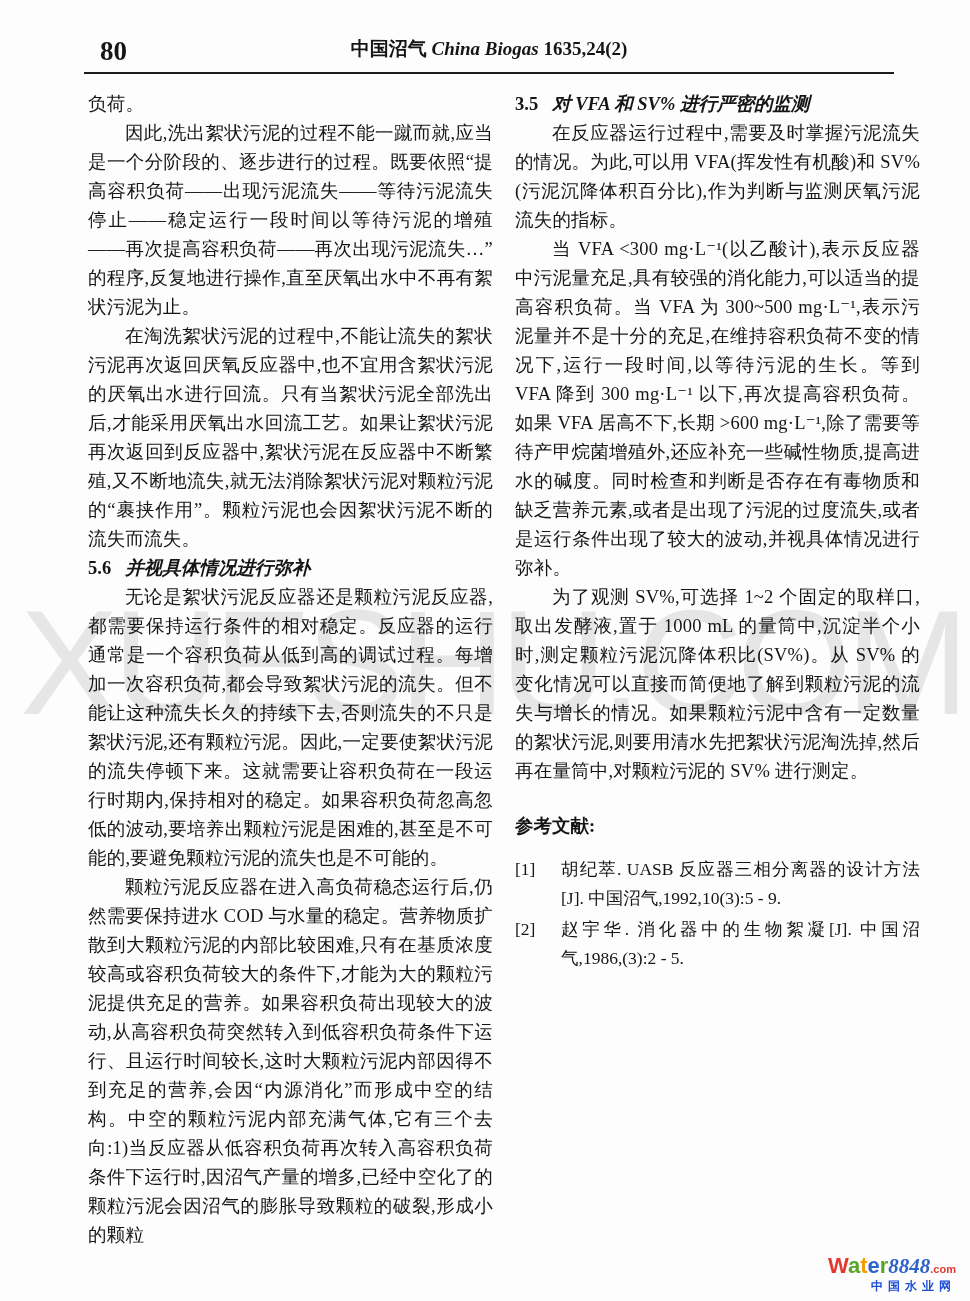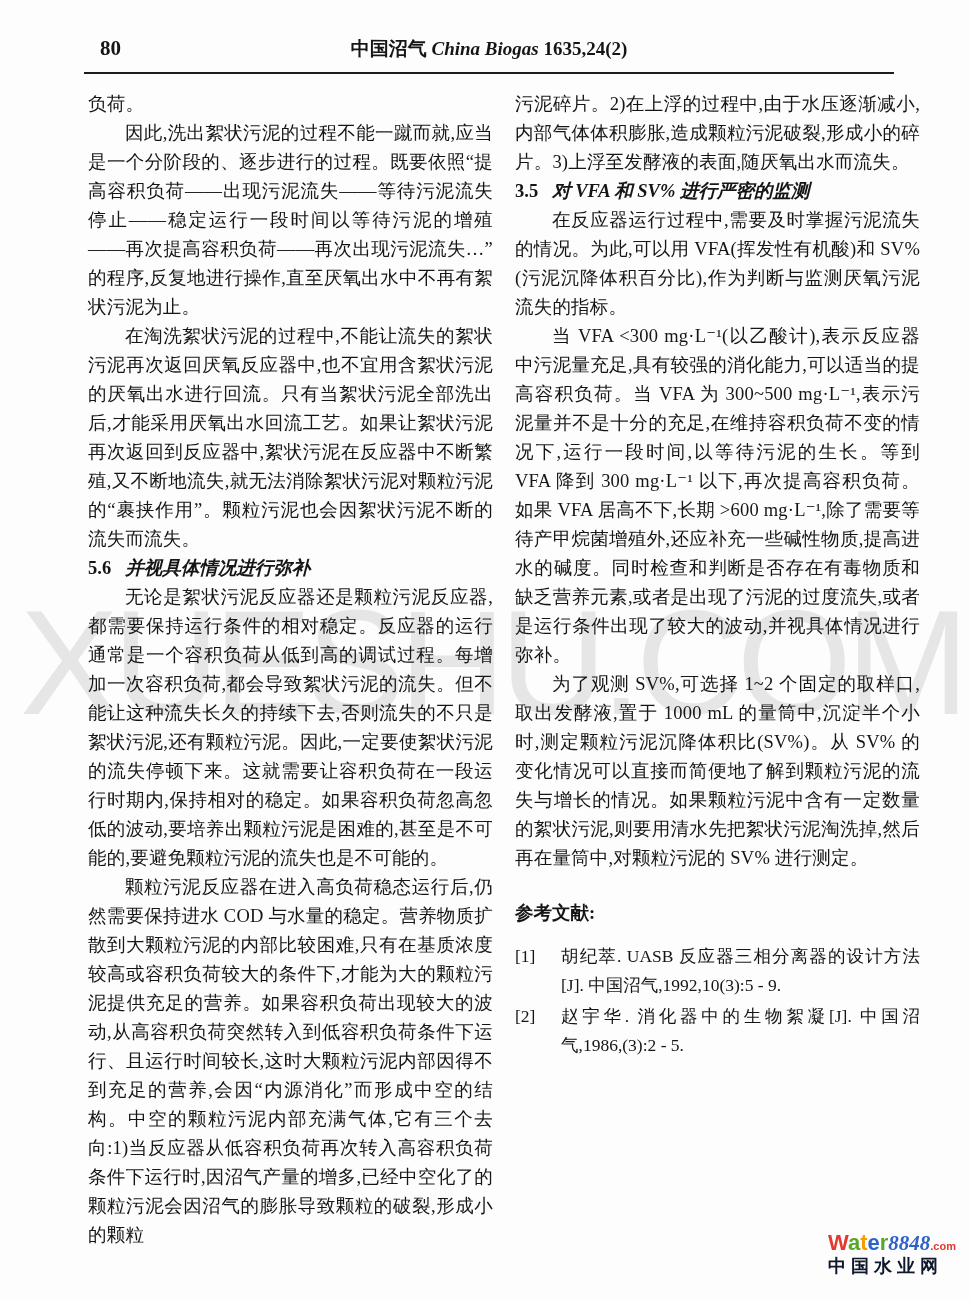--- a/index.html
+++ b/index.html
@@ -21,21 +21,21 @@
     color:rgba(150,150,150,0.22);
     white-space:nowrap;text-align:right;
     z-index:0;user-select:none;
   }
   .header{
     position:absolute;top:36px;left:88px;right:80px;height:30px;
     z-index:1;
   }
   .pagenum{
     position:absolute;left:12px;top:0;
-    font-size:21px;font-weight:bold;
+    font-size:27px;font-weight:bold;
   }
   .journal{
     display:block;text-align:center;
     font-size:19px;font-weight:bold;
   }
   .journal .en{font-style:italic;}
   .rule{
     position:absolute;top:72px;left:84px;right:76px;height:0;
     border-top:2.5px solid #1c1c1c;
     z-index:1;
@@ -67,39 +67,39 @@
   }
   .ref{
     display:flex;
     font-size:17.5px;line-height:29px;
     margin:0 0 2px 0;
   }
   .ref .ref-label{width:46px;flex:0 0 46px;}
   .ref .ref-text{flex:1;text-align:justify;}
   
   .logo{
-    position:absolute;right:14px;bottom:24px;
-    text-align:left;
+    position:absolute;right:14px;bottom:8px;
+    text-align:right;
     font-family:"Liberation Sans","DejaVu Sans",sans-serif;
     z-index:2;line-height:1.1;
   }
   .logo-top{font-size:22px;font-weight:bold;white-space:nowrap;}
   .logo-top .c1{color:#e4392f;}
   .logo-top .c2{color:#5aa628;}
   .logo-top .c3{color:#f59d00;}
   .logo-top .c4{color:#2e62c9;}
   .logo-top .c5{color:#5aa628;}
   .logo-top .num{
     color:#2e62c9;font-style:italic;
     font-family:"Liberation Serif","DejaVu Serif",serif;
     font-size:21px;
   }
   .logo-top .tld{color:#e4392f;font-size:11px;font-weight:bold;}
   .logo-sub{
-    color:#0f172a;font-size:18px;font-weight:bold;
+    color:#1d4ed8;font-size:12px;font-weight:bold;
     letter-spacing:5px;margin-top:2px;white-space:nowrap;
   }
 </style>
 </head>
 <body>
 
 <div class="page">
 
   <div class="watermark">XUESHU.COM</div>
 
@@ -115,21 +115,20 @@
     <div class="col">
       <p class="cont">负荷。</p>
       <p>因此,洗出絮状污泥的过程不能一蹴而就,应当是一个分阶段的、逐步进行的过程。既要依照“提高容积负荷——出现污泥流失——等待污泥流失停止——稳定运行一段时间以等待污泥的增殖——再次提高容积负荷——再次出现污泥流失…”的程序,反复地进行操作,直至厌氧出水中不再有絮状污泥为止。</p>
       <p>在淘洗絮状污泥的过程中,不能让流失的絮状污泥再次返回厌氧反应器中,也不宜用含絮状污泥的厌氧出水进行回流。只有当絮状污泥全部洗出后,才能采用厌氧出水回流工艺。如果让絮状污泥再次返回到反应器中,絮状污泥在反应器中不断繁殖,又不断地流失,就无法消除絮状污泥对颗粒污泥的“裹挟作用”。颗粒污泥也会因絮状污泥不断的流失而流失。</p>
       <h4 class="sec-heading"><span class="sec-num">5.6</span><span class="sec-title">并视具体情况进行弥补</span></h4>
       <p>无论是絮状污泥反应器还是颗粒污泥反应器,都需要保持运行条件的相对稳定。反应器的运行通常是一个容积负荷从低到高的调试过程。每增加一次容积负荷,都会导致絮状污泥的流失。但不能让这种流失长久的持续下去,否则流失的不只是絮状污泥,还有颗粒污泥。因此,一定要使絮状污泥的流失停顿下来。这就需要让容积负荷在一段运行时期内,保持相对的稳定。如果容积负荷忽高忽低的波动,要培养出颗粒污泥是困难的,甚至是不可能的,要避免颗粒污泥的流失也是不可能的。</p>
       <p>颗粒污泥反应器在进入高负荷稳态运行后,仍然需要保持进水 COD 与水量的稳定。营养物质扩散到大颗粒污泥的内部比较困难,只有在基质浓度较高或容积负荷较大的条件下,才能为大的颗粒污泥提供充足的营养。如果容积负荷出现较大的波动,从高容积负荷突然转入到低容积负荷条件下运行、且运行时间较长,这时大颗粒污泥内部因得不到充足的营养,会因“内源消化”而形成中空的结构。中空的颗粒污泥内部充满气体,它有三个去向:1)当反应器从低容积负荷再次转入高容积负荷条件下运行时,因沼气产量的增多,已经中空化了的颗粒污泥会因沼气的膨胀导致颗粒的破裂,形成小的颗粒</p>
     </div>
 
     <div class="col">
-      <p class="cont">污泥碎片。2)在上浮的过程中,由于水压逐渐减小,内部气体体积膨胀,造成颗粒污泥破裂,形成小的碎片。3)上浮至发酵液的表面,随厌氧出水而流失。</p>
       <h4 class="sec-heading"><span class="sec-num">3.5</span><span class="sec-title">对 VFA 和 SV% 进行严密的监测</span></h4>
       <p>在反应器运行过程中,需要及时掌握污泥流失的情况。为此,可以用 VFA(挥发性有机酸)和 SV%(污泥沉降体积百分比),作为判断与监测厌氧污泥流失的指标。</p>
       <p>当 VFA &lt;300 mg·L⁻¹(以乙酸计),表示反应器中污泥量充足,具有较强的消化能力,可以适当的提高容积负荷。当 VFA 为 300~500 mg·L⁻¹,表示污泥量并不是十分的充足,在维持容积负荷不变的情况下,运行一段时间,以等待污泥的生长。等到 VFA 降到 300 mg·L⁻¹ 以下,再次提高容积负荷。如果 VFA 居高不下,长期 &gt;600 mg·L⁻¹,除了需要等待产甲烷菌增殖外,还应补充一些碱性物质,提高进水的碱度。同时检查和判断是否存在有毒物质和缺乏营养元素,或者是出现了污泥的过度流失,或者是运行条件出现了较大的波动,并视具体情况进行弥补。</p>
       <p>为了观测 SV%,可选择 1~2 个固定的取样口,取出发酵液,置于 1000 mL 的量筒中,沉淀半个小时,测定颗粒污泥沉降体积比(SV%)。从 SV% 的变化情况可以直接而简便地了解到颗粒污泥的流失与增长的情况。如果颗粒污泥中含有一定数量的絮状污泥,则要用清水先把絮状污泥淘洗掉,然后再在量筒中,对颗粒污泥的 SV% 进行测定。</p>
 
       <div class="refs-title">参考文献:</div>
 
       <div class="ref">
         <span class="ref-label">[1]</span>
         <span class="ref-text">胡纪萃. UASB 反应器三相分离器的设计方法[J]. 中国沼气,1992,10(3):5 - 9.</span>

